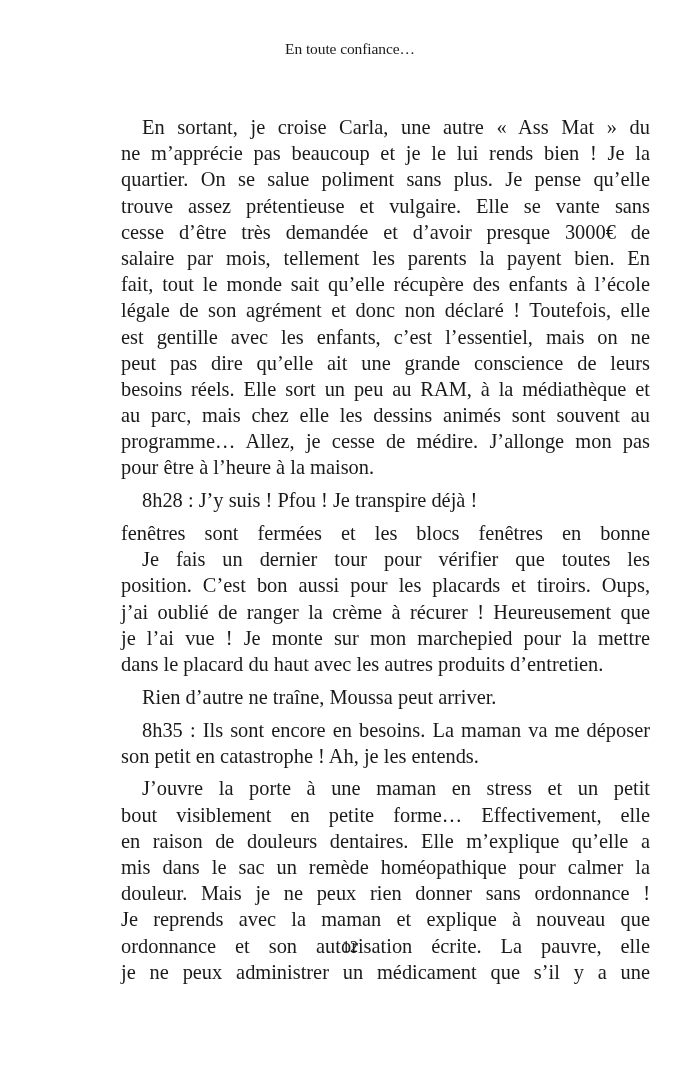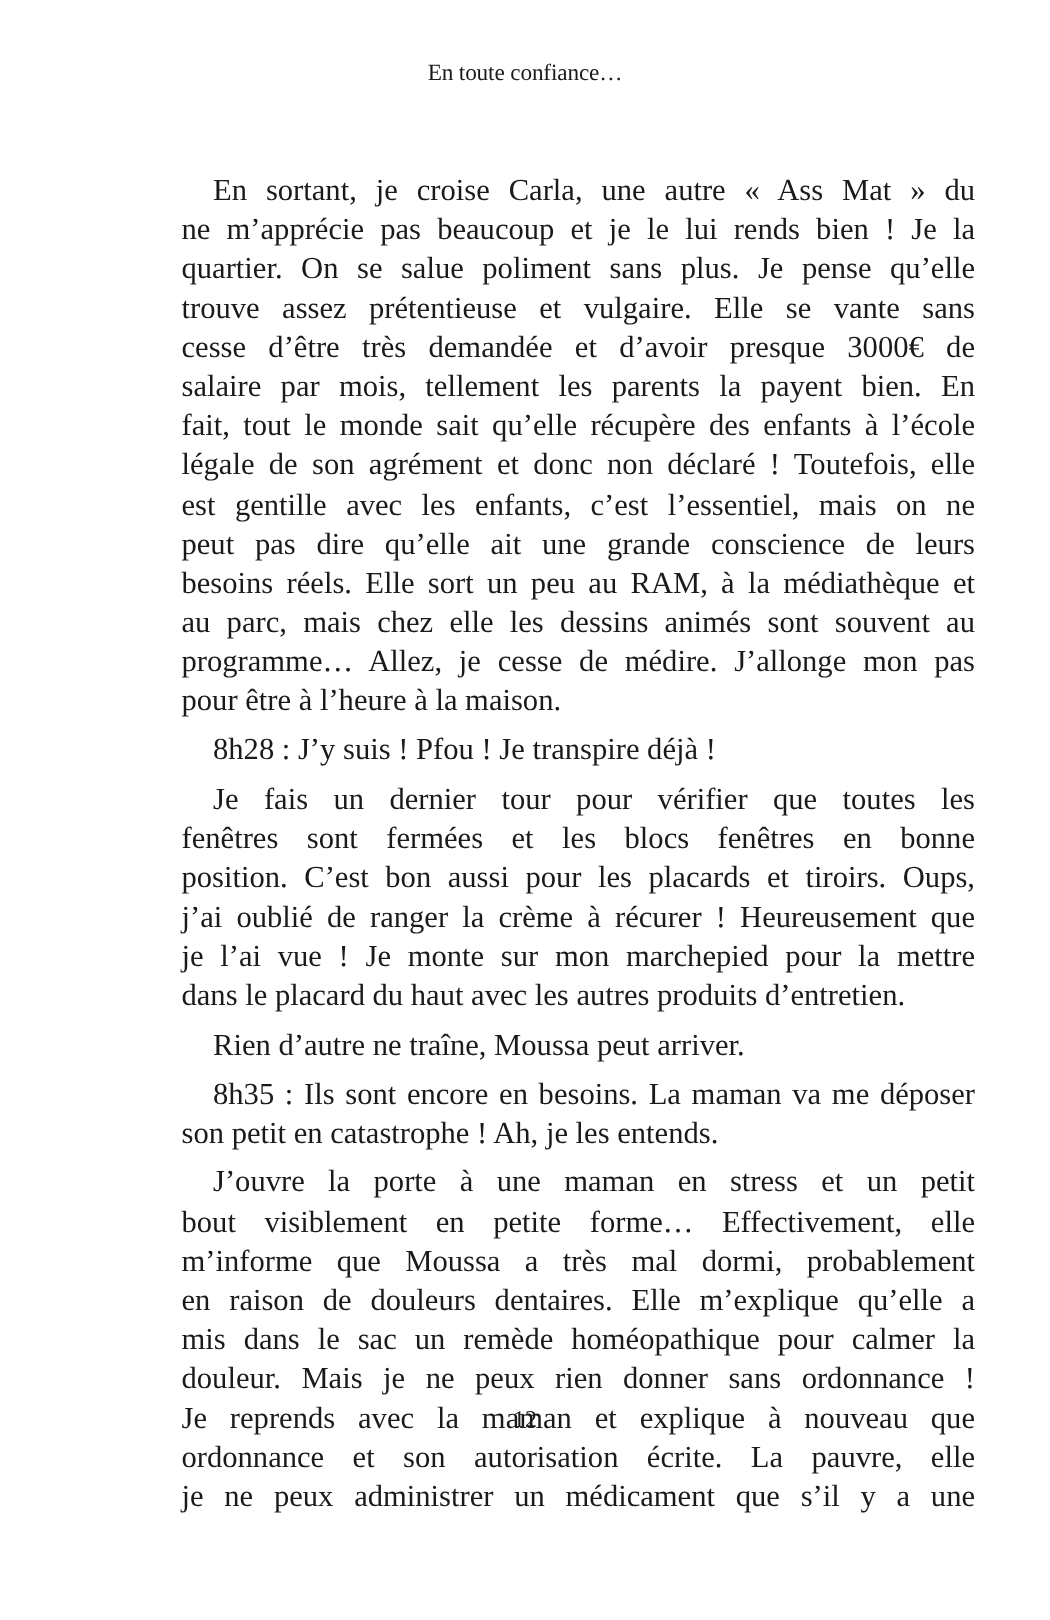--- a/index.html
+++ b/index.html
@@ -81,41 +81,40 @@
     <span class="line">au parc, mais chez elle les dessins animés sont souvent au</span>
     <span class="line">programme… Allez, je cesse de médire. J’allonge mon pas</span>
     <span class="line last">pour être à l’heure à la maison.</span>
   </div>
 
   <div class="para">
     <span class="line first last">8h28 : J’y suis ! Pfou ! Je transpire déjà !</span>
   </div>
 
   <div class="para">
+    <span class="line">fenêtres sont fermées et les blocs fenêtres en bonne</span>
     <span class="line first">Je fais un dernier tour pour vérifier que toutes les</span>
-    <span class="line">fenêtres sont fermées et les blocs fenêtres en bonne</span>
     <span class="line">position. C’est bon aussi pour les placards et tiroirs. Oups,</span>
     <span class="line">j’ai oublié de ranger la crème à récurer ! Heureusement que</span>
     <span class="line">je l’ai vue ! Je monte sur mon marchepied pour la mettre</span>
     <span class="line last">dans le placard du haut avec les autres produits d’entretien.</span>
   </div>
 
   <div class="para">
     <span class="line first last">Rien d’autre ne traîne, Moussa peut arriver.</span>
   </div>
 
   <div class="para">
     <span class="line first">8h35 : Ils sont encore en besoins. La maman va me déposer</span>
     <span class="line last">son petit en catastrophe ! Ah, je les entends.</span>
   </div>
 
   <div class="para">
     <span class="line first">J’ouvre la porte à une maman en stress et un petit</span>
     <span class="line">bout visiblement en petite forme… Effectivement, elle</span>
-    <span class="line">m’informe que Moussa a très mal dormi, probablement</span>
     <span class="line">en raison de douleurs dentaires. Elle m’explique qu’elle a</span>
     <span class="line">mis dans le sac un remède homéopathique pour calmer la</span>
     <span class="line">douleur. Mais je ne peux rien donner sans ordonnance !</span>
     <span class="line">Je reprends avec la maman et explique à nouveau que</span>
     <span class="line">ordonnance et son autorisation écrite. La pauvre, elle</span>
     <span class="line">je ne peux administrer un médicament que s’il y a une</span>
   </div>
 
 </div>
 

